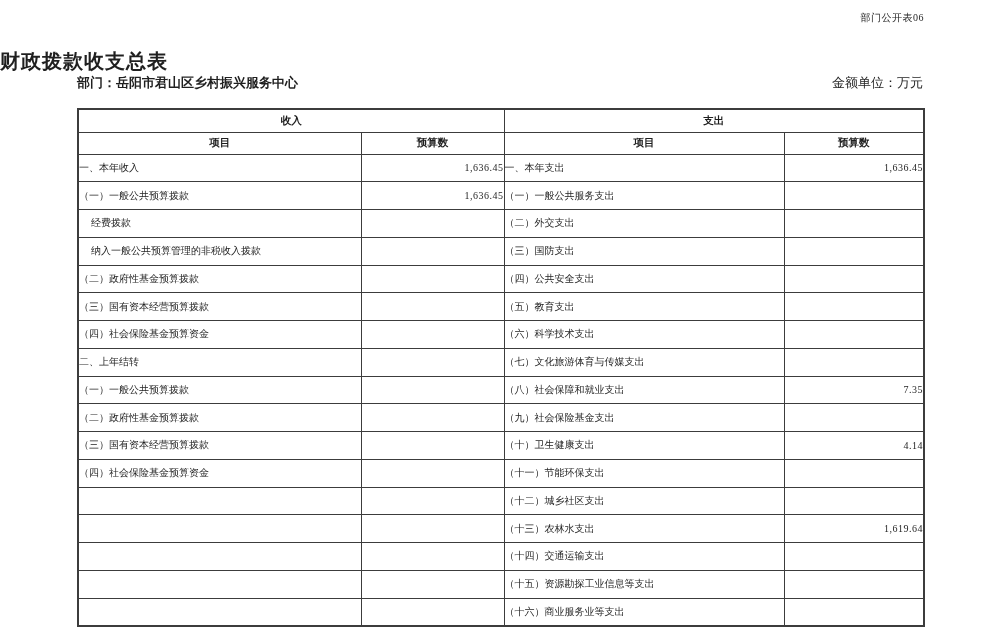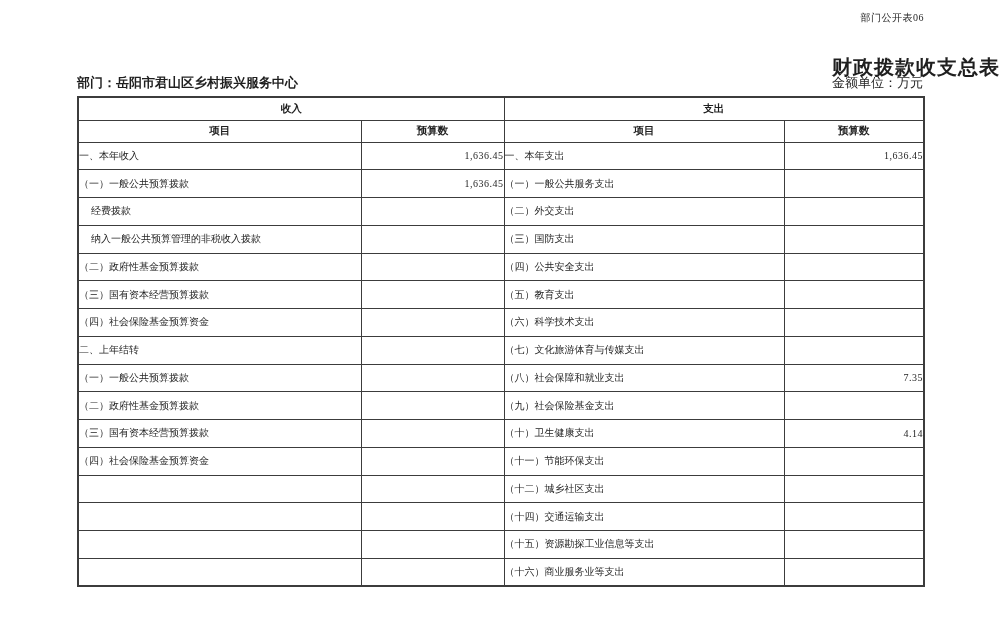--- a/index.html
+++ b/index.html
@@ -17,44 +17,44 @@
   }
   .doc-code {
     position: absolute;
     top: 11px;
     right: 76px;
     font-size: 10px;
     letter-spacing: 0.5px;
   }
   .page-title {
     position: absolute;
-    top: 54px;
+    top: 48px;
     left: 0;
     width: 100%;
-    text-align: right;
+    text-align: left;
     font-size: 20px;
     font-weight: bold;
     letter-spacing: 1px;
   }
   .meta-row {
     position: absolute;
     top: 74px;
     left: 77px;
     width: 846px;
     display: flex;
     justify-content: space-between;
     align-items: flex-end;
     font-size: 13px;
   }
   .meta-department { font-weight: bold; }
   .meta-unit { font-weight: normal; font-family: Liberation Serif, serif; }
 
   table.budget {
     position: absolute;
-    top: 96px;
+    top: 108px;
     left: 77px;
     width: 846px;
     border-collapse: collapse;
     table-layout: fixed;
     border: 2px solid #3c3c3c;
   }
   table.budget th, table.budget td {
     border: 1px solid #3c3c3c;
     box-sizing: border-box;
     font-size: 10px;
@@ -193,20 +193,26 @@
       </tr>
       <tr>
         <td class="item"></td>
         <td class="value"></td>
         <td class="item">（十二）城乡社区支出</td>
         <td class="value"></td>
       </tr>
       <tr>
         <td class="item"></td>
         <td class="value"></td>
+        <td class="item">（十三）农林水支出</td>
+        <td class="value">1,619.64</td>
+      </tr>
+      <tr>
+        <td class="item"></td>
+        <td class="value"></td>
         <td class="item">（十四）交通运输支出</td>
         <td class="value"></td>
       </tr>
       <tr>
         <td class="item"></td>
         <td class="value"></td>
         <td class="item">（十五）资源勘探工业信息等支出</td>
         <td class="value"></td>
       </tr>
       <tr>

